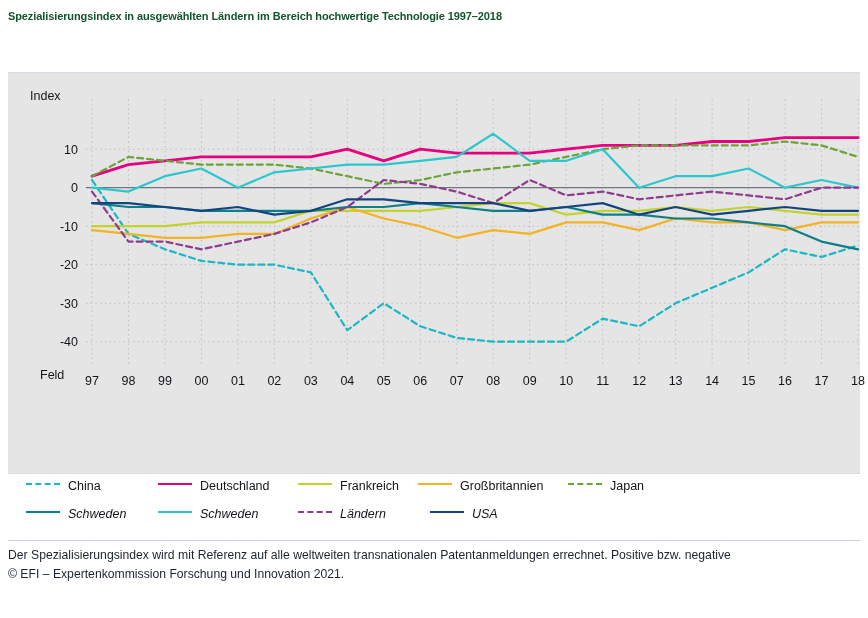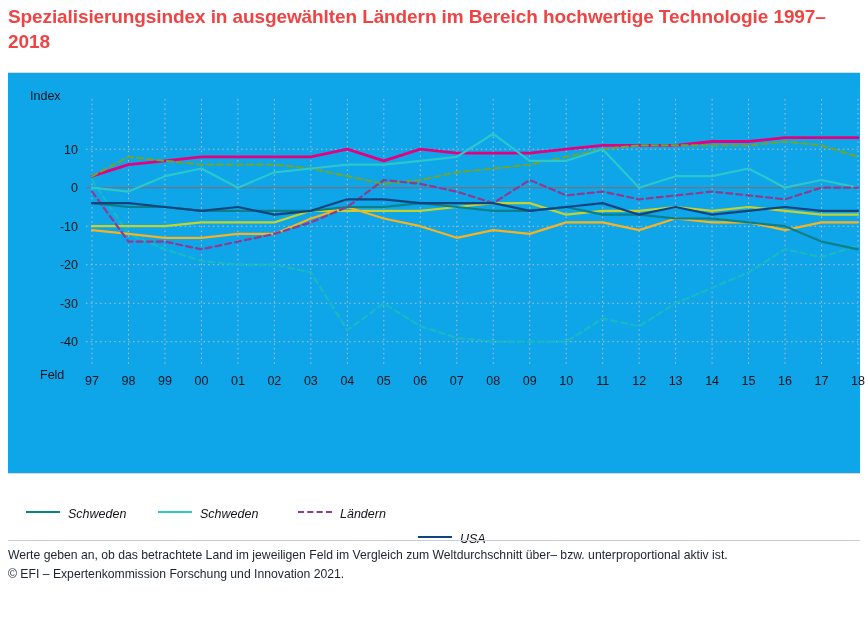--- a/index.html
+++ b/index.html
@@ -7,27 +7,27 @@
     width:868px;height:618px;
     background:#ffffff;
     font-family:"Liberation Sans",sans-serif;
     color:#1a1a1a;
     overflow:hidden;
   }
   #page{position:relative;width:868px;height:618px;}
 
   .title{
     position:absolute;left:8px;top:4px;width:850px;
-    font-size:19px;line-height:25px;font-weight:600;color:#ef4444;
+    font-size:11px;line-height:25px;font-weight:600;color:#14532d;
     letter-spacing:-0.1px;
   }
 
   .chartbox{
     position:absolute;left:8px;top:72px;width:852px;height:400px;
-    background:#0ea5e9;
+    background:#e5e5e5;
     border-top:1px solid #d7dbe3;
     border-bottom:1px solid #d7dbe3;
   }
 
   .plot{position:absolute;left:12px;top:0;width:852px;height:400px;}
   svg{display:block;}
 
   .axislabel{
     position:absolute;font-size:12.5px;color:#15141a;
   }
@@ -130,28 +130,35 @@
           <polyline points="72.0,103.2 108.5,83.9 145.0,87.8 181.4,91.6 217.9,91.6 254.4,91.6 290.9,95.5 327.3,103.2 363.8,110.9 400.3,107.0 436.8,99.3 473.2,95.5 509.7,91.6 546.2,83.9 582.7,76.2 619.1,72.4 655.6,72.4 692.1,72.4 728.6,72.4 765.0,68.5 801.5,72.4 838.0,83.9" fill="none" stroke="#6ba43a" stroke-width="2.2" stroke-linejoin="round" stroke-linecap="round" stroke-dasharray="6,4"></polyline>
           <polyline points="72.0,130.1 108.5,134.0 145.0,134.0 181.4,137.8 217.9,137.8 254.4,137.8 290.9,137.8 327.3,134.0 363.8,134.0 400.3,130.1 436.8,134.0 473.2,137.8 509.7,137.8 546.2,134.0 582.7,141.7 619.1,141.7 655.6,145.5 692.1,145.5 728.6,149.4 765.0,153.2 801.5,168.6 838.0,176.3" fill="none" stroke="#0d7f88" stroke-width="2.2" stroke-linejoin="round" stroke-linecap="round"></polyline>
           <polyline points="72.0,114.7 108.5,118.6 145.0,103.2 181.4,95.5 217.9,114.7 254.4,99.3 290.9,95.5 327.3,91.6 363.8,91.6 400.3,87.8 436.8,83.9 473.2,60.8 509.7,87.8 546.2,87.8 582.7,76.2 619.1,114.7 655.6,103.2 692.1,103.2 728.6,95.5 765.0,114.7 801.5,107.0 838.0,114.7" fill="none" stroke="#2cc6cd" stroke-width="2.2" stroke-linejoin="round" stroke-linecap="round"></polyline>
           <polyline points="72.0,118.6 108.5,168.6 145.0,168.6 181.4,176.3 217.9,168.6 254.4,160.9 290.9,149.4 327.3,134.0 363.8,107.0 400.3,110.9 436.8,118.6 473.2,130.1 509.7,107.0 546.2,122.4 582.7,118.6 619.1,126.3 655.6,122.4 692.1,118.6 728.6,122.4 765.0,126.3 801.5,114.7 838.0,114.7" fill="none" stroke="#8e3d8e" stroke-width="2.2" stroke-linejoin="round" stroke-linecap="round" stroke-dasharray="6,4"></polyline>
           <polyline points="72.0,130.1 108.5,130.1 145.0,134.0 181.4,137.8 217.9,134.0 254.4,141.7 290.9,137.8 327.3,126.3 363.8,126.3 400.3,130.1 436.8,130.1 473.2,130.1 509.7,137.8 546.2,134.0 582.7,130.1 619.1,141.7 655.6,134.0 692.1,141.7 728.6,137.8 765.0,134.0 801.5,137.8 838.0,137.8" fill="none" stroke="#12457f" stroke-width="2.2" stroke-linejoin="round" stroke-linecap="round"></polyline>
         </svg>
     </div>
   </div>
 
   <div class="legend">
+    <div class="legend-row" id="legend-row-1" style="top:0px;">
+        <div class="legend-item" style="left: 18px;"><span class="swatch" style="border-top: 2.5px dashed rgb(27, 184, 196);"></span><span class="lbl">China</span></div>
+        <div class="legend-item" style="left: 150px;"><span class="swatch" style="border-top: 2.5px solid rgb(230, 0, 126);"></span><span class="lbl">Deutschland</span></div>
+        <div class="legend-item" style="left: 290px;"><span class="swatch" style="border-top: 2.5px solid rgb(197, 210, 45);"></span><span class="lbl">Frankreich</span></div>
+        <div class="legend-item" style="left: 410px;"><span class="swatch" style="border-top: 2.5px solid rgb(243, 179, 35);"></span><span class="lbl">Großbritannien</span></div>
+        <div class="legend-item" style="left: 560px;"><span class="swatch" style="border-top: 2.5px dashed rgb(107, 164, 58);"></span><span class="lbl">Japan</span></div>
+      </div>
     <div class="legend-row" id="legend-row-2" style="top:28px;font-style:italic;">
         <div class="legend-item" style="left: 18px;"><span class="swatch" style="border-top: 2.5px solid rgb(13, 127, 136);"></span><span class="lbl">Schweden</span></div>
         <div class="legend-item" style="left: 150px;"><span class="swatch" style="border-top: 2.5px solid rgb(44, 198, 205);"></span><span class="lbl">Schweden</span></div>
         <div class="legend-item" style="left: 290px;"><span class="swatch" style="border-top: 2.5px dashed rgb(142, 61, 142);"></span><span class="lbl">Ländern</span></div>
-        <div class="legend-item" style="left: 410px; margin-top: 25px;"><span class="swatch" style="border-top: 2.5px solid rgb(18, 69, 127);"></span><span class="lbl">USA</span></div>
+        <div class="legend-item" style="left: 422px;"><span class="swatch" style="border-top: 2.5px solid rgb(18, 69, 127);"></span><span class="lbl">USA</span></div>
       </div>
   </div>
 
   <div class="divider"></div>
 
   <div class="footnote">
-    <div>Werte geben an, ob das betrachtete Land im jeweiligen Feld im Vergleich zum Weltdurchschnitt über– bzw. unterproportional aktiv ist.</div>
+    <div>Der Spezialisierungsindex wird mit Referenz auf alle weltweiten transnationalen Patentanmeldungen errechnet. Positive bzw. negative</div>
     <div>© EFI – Expertenkommission Forschung und Innovation 2021.</div>
   </div>
 
 </div>
 
 </body></html>

